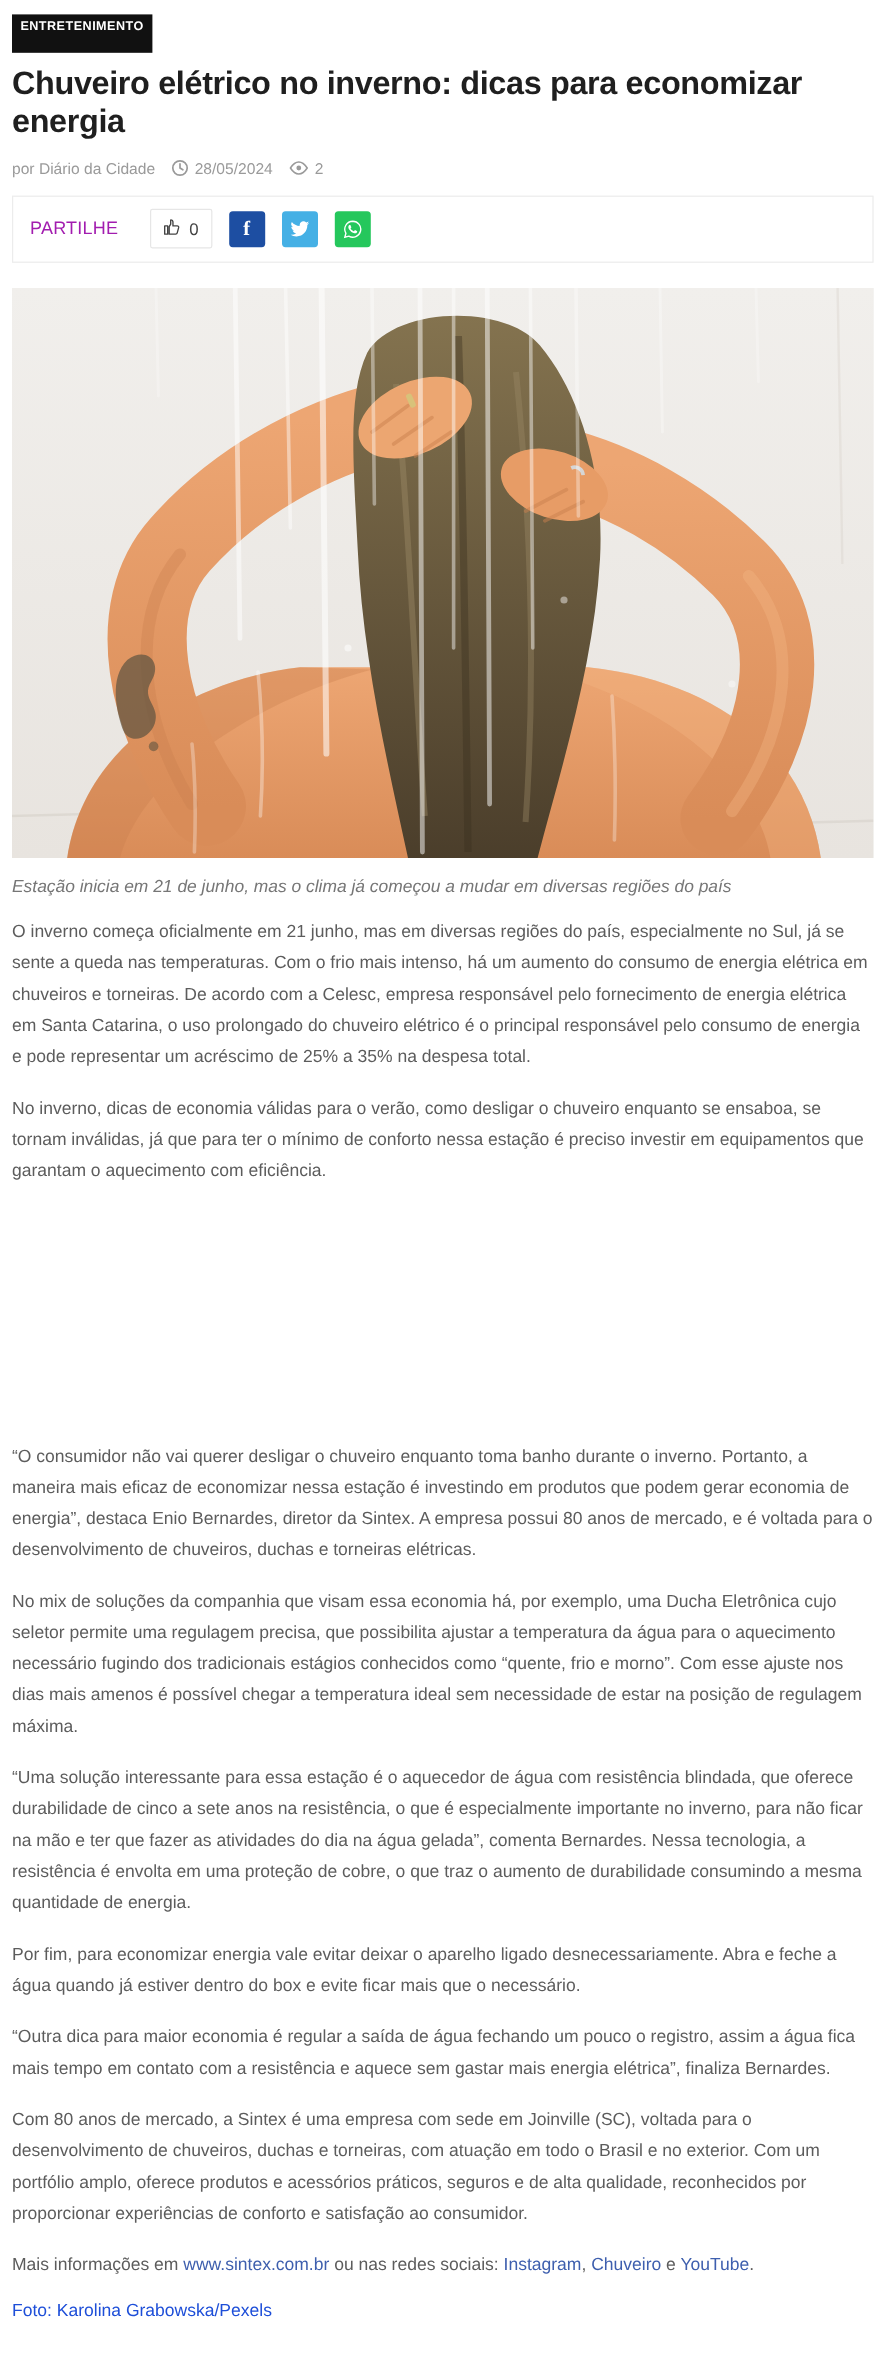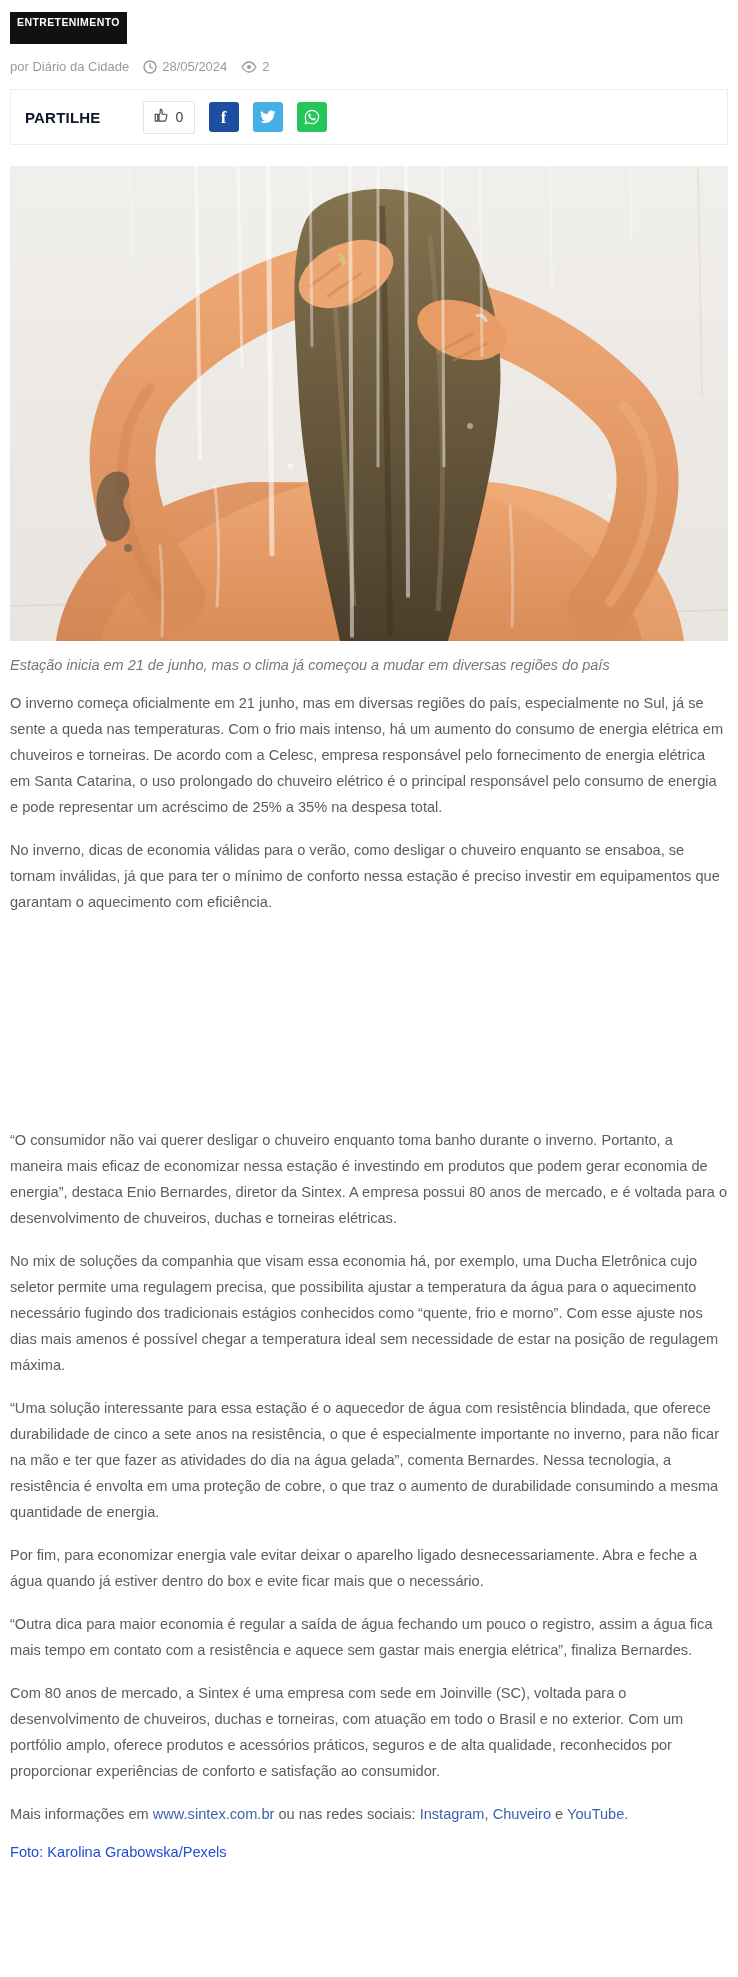--- a/index.html
+++ b/index.html
@@ -51,24 +51,24 @@
     border:1px solid #ececec;
     background:#fff;
     height:54px;
     display:flex;
     align-items:center;
     padding:0 14px;
     gap:14px;
   }
   .share-label{
     font-size:15px;
-    font-weight:700;
-    color:#0f172a;
+    font-weight:400;
+    color:#a21caf;
     letter-spacing:.2px;
-    margin-right:28px;
+    margin-right:12px;
   }
   .like-btn{
     display:flex;align-items:center;justify-content:center;gap:7px;
     min-width:52px;height:33px;
     background:#fff;border:1px solid #e6e6e6;border-radius:2px;
     font-size:14px;color:#444;cursor:pointer;padding:0 10px;
   }
   .sbtn{
     width:30px;height:30px;border:none;border-radius:3px;
     display:flex;align-items:center;justify-content:center;
@@ -122,20 +122,21 @@
     color:#1d4ed8;
   }
 </style>
 </head>
 <body>
 
 <div class="page">
 
   <span class="badge">ENTRETENIMENTO</span>
 
+  <h1 class="title">Chuveiro elétrico no inverno: dicas para economizar energia</h1>
 
   <div class="byline">
     <span class="item">por Diário da Cidade</span>
     <span class="item">
       <span>
         <svg width="14" height="14" viewBox="0 0 14 14">
             <circle cx="7" cy="7" r="6" fill="none" stroke="#9a9a9a" stroke-width="1.4"></circle>
             <path d="M7 3.6V7l2.4 1.5" fill="none" stroke="#9a9a9a" stroke-width="1.4" stroke-linecap="round"></path>
           </svg>
       </span>

